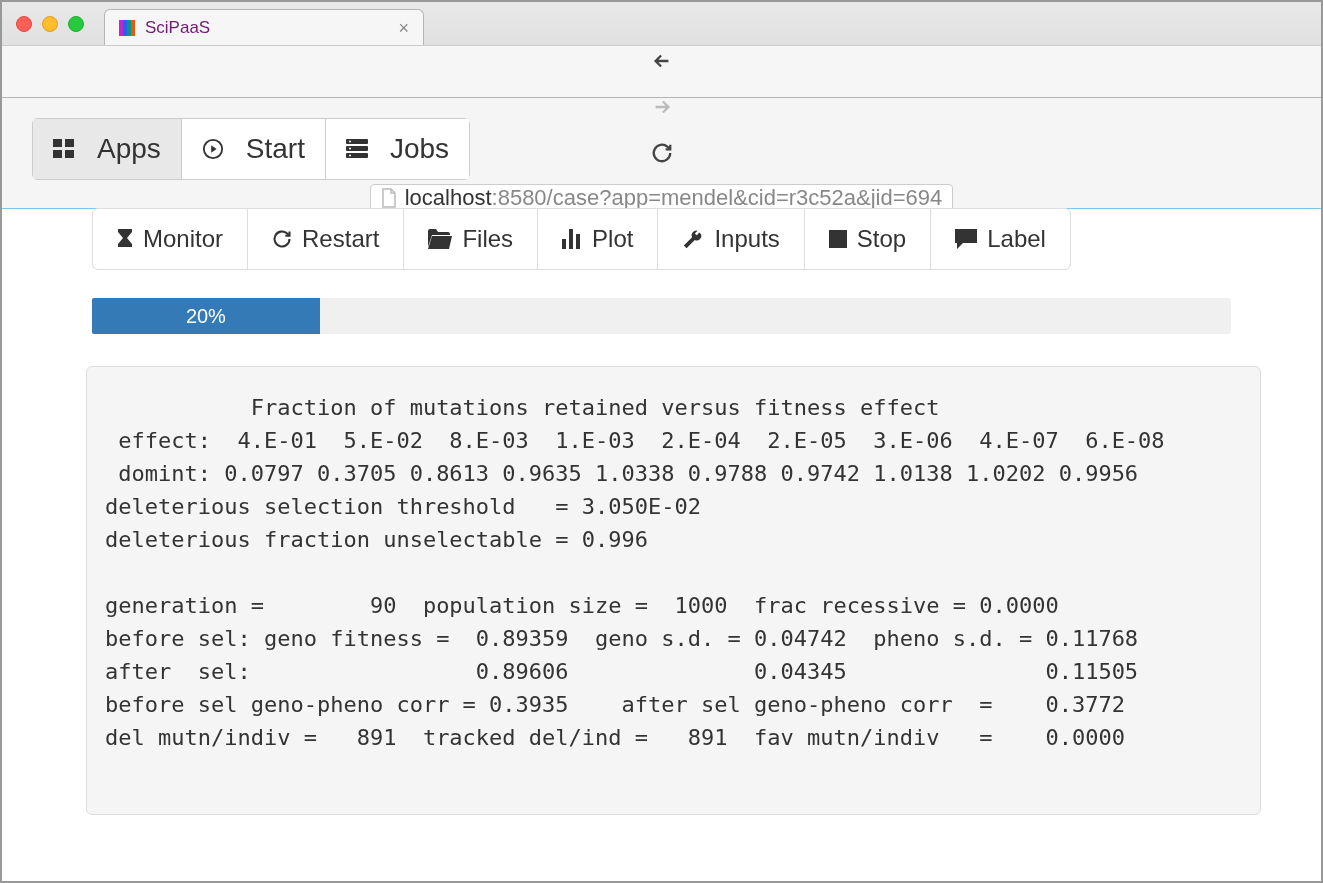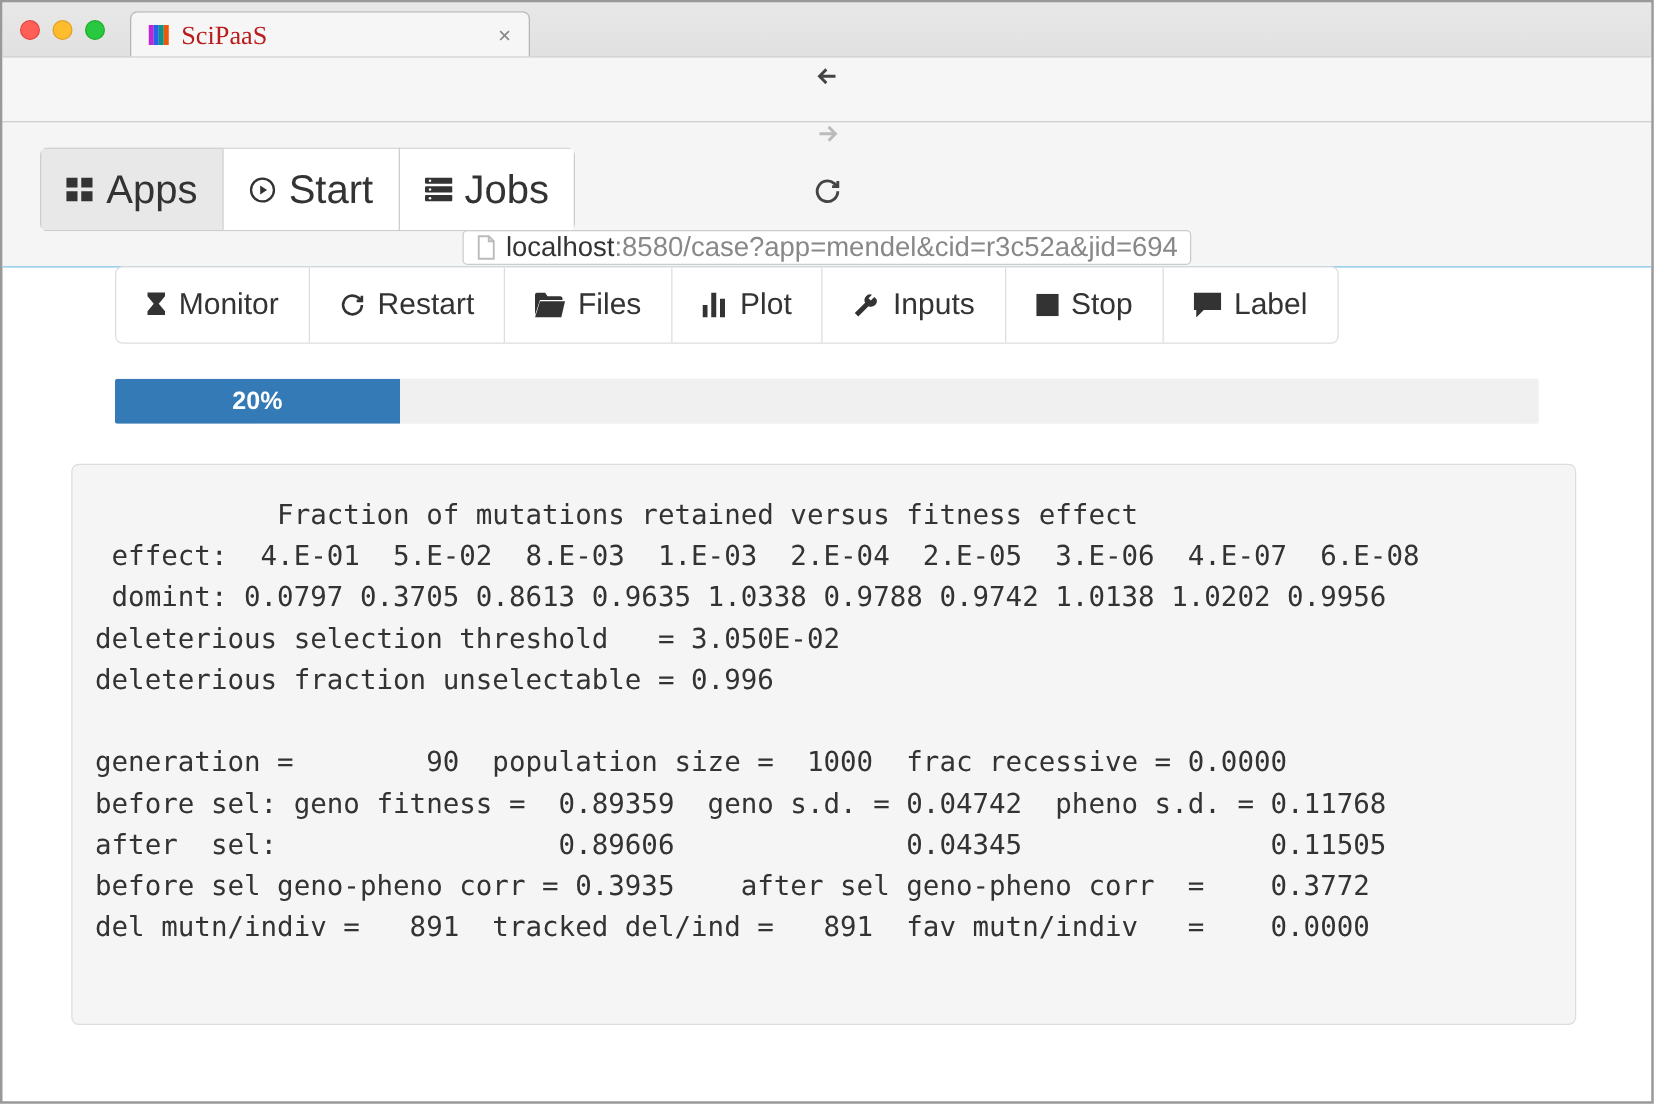--- a/index.html
+++ b/index.html
@@ -9,54 +9,54 @@
 .browser-chrome { background: linear-gradient(#e8e8e8, #d8d8d8); border-bottom: 1px solid #b5b5b5; }
 .tab-bar { display: flex; align-items: center; height: 43px; padding-left: 14px; }
 .traffic-lights { display: flex; gap: 10px; margin-right: 20px; }
 .traffic-light { width: 16px; height: 16px; border-radius: 50%; }
 .tl-red { background: #ff5f57; border: 1px solid #e24640; }
 .tl-yellow { background: #ffbd2e; border: 1px solid #dfa023; }
 .tl-green { background: #28c940; border: 1px solid #1dad2b; }
 .tab { display: flex; align-items: center; background: #f6f6f6; border: 1px solid #b5b5b5; border-bottom: none; border-radius: 6px 6px 0 0; padding: 8px 14px 7px 14px; width: 320px; height: 36px; margin-top: 7px; gap: 10px; position: relative; }
 .favicon { display: inline-flex; }
 .favicon span { width: 4px; height: 16px; display: inline-block; }
-.tab-title { font-size: 21px; color: #b91c1c; flex: 1; font-family: Liberation Serif, serif; }
+.tab-title { font-size: 17px; color: #701a75; flex: 1; }
 .tab-close { color: #888; cursor: pointer; font-size: 18px; }
 
 .nav-bar { display: flex; align-items: center; height: 52px; padding: 0 14px; gap: 16px; background: #f6f6f6; border-top: 1px solid #ccc; flex-direction: column; }
 .nav-btn { color: #555; font-size: 24px; padding: 4px; cursor: pointer; }
 .nav-btn.disabled { color: #bbb; cursor: default; }
 .url-bar { flex: 1; display: flex; align-items: center; background: #fff; border: 1px solid #ccc; border-radius: 4px; height: 36px; padding: 0 10px; gap: 8px; }
 .page-icon { color: #bbb; font-size: 18px; }
 .url-text { font-size: 22px; color: #333; }
 .url-text .host { color: #333; }
 .url-text .path { color: #888; }
 
 
 .app-header { background: #f5f5f5; border-bottom: 1px solid #7fc5e8; padding: 20px 30px 28px 30px; display: flex; align-items: center; }
 .btn-group { display: inline-flex; border-radius: 6px; overflow: hidden; }
-.btn { display: inline-flex; align-items: center; gap: 10px; padding: 14px 20px; font-size: 32px; color: #333; background: #fff; border: 1px solid #ccc; cursor: pointer; }
+.btn { display: inline-flex; align-items: center; gap: 22px; padding: 14px 20px; font-size: 28px; color: #333; background: #fff; border: 1px solid #ccc; cursor: pointer; }
 .btn.active { background: #e8e8e8; }
 .btn-group .btn:not(:first-child) { border-left: none; }
 .header-info { margin-left: 110px; font-size: 30px; color: #999; display: flex; gap: 60px; }
 
 
 .toolbar-row { padding: 0 0 0 90px; margin-top: -1px; }
 .toolbar { display: inline-flex; border: 1px solid #ddd; border-radius: 6px; background: #fff; }
 .toolbar .tbtn { display: inline-flex; align-items: center; gap: 10px; padding: 16px 24px; font-size: 24px; color: #333; border-right: 1px solid #ddd; cursor: pointer; }
 .toolbar .tbtn:last-child { border-right: none; }
 .icon { display: inline-flex; align-items: center; justify-content: center; }
 
 
 .progress-wrap { padding: 28px 90px 18px 90px; }
 .progress { height: 36px; background: #f0f0f0; border-radius: 2px; position: relative; overflow: hidden; }
-.progress-bar { height: 100%; background: #337ab7; color: #fff; display: flex; align-items: center; justify-content: center; font-size: 20px; font-weight: bold; }
-
-
-.console { margin: 14px 60px 0 55px; background: #f5f5f5; border: 1px solid #ddd; border-radius: 6px; padding: 24px 18px 60px 18px; font-family: "Menlo", "Monaco", "Consolas", monospace; font-size: 22px; line-height: 1.5; white-space: pre; color: #333; overflow: hidden; }
+.progress-bar { height: 100%; background: #337ab7; color: #fff; display: flex; align-items: center; justify-content: center; font-size: 20px; font-weight: normal; }
+
+
+.console { margin: 14px 60px 0 84px; background: #f5f5f5; border: 1px solid #ddd; border-radius: 6px; padding: 24px 18px 60px 18px; font-family: "Menlo", "Monaco", "Consolas", monospace; font-size: 22px; line-height: 1.5; white-space: pre; color: #333; overflow: hidden; }
 
 
 svg { display: block; }
 </style>
 </head>
 <body>
 
 <div class="browser-chrome">
   <div class="tab-bar">
     <div class="traffic-lights">

